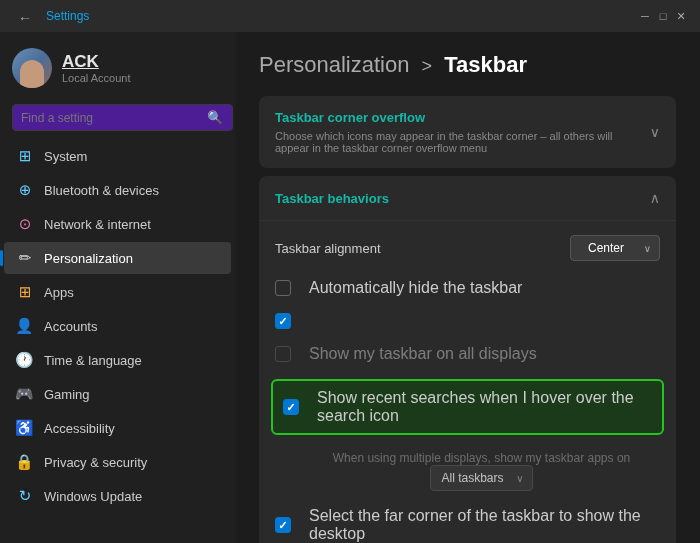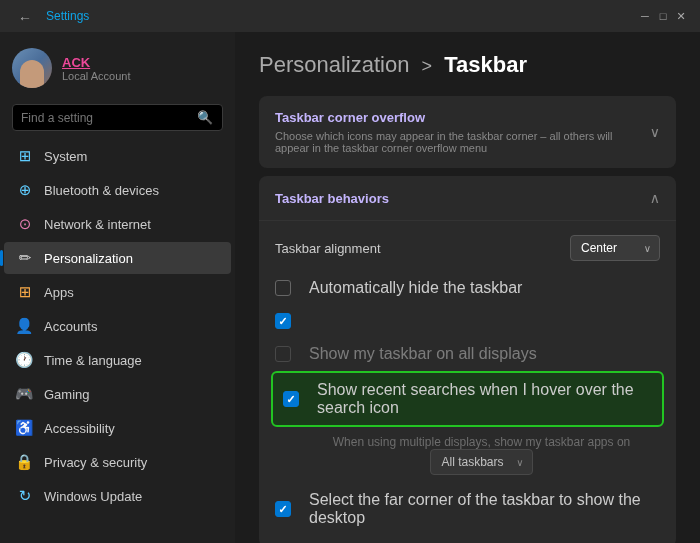--- a/index.html
+++ b/index.html
@@ -100,36 +100,36 @@
     .avatar-figure {
       width: 24px;
       height: 28px;
       background: #c49a7a;
       border-radius: 12px 12px 0 0;
       position: relative;
       bottom: 0;
     }
     .user-info {}
     .user-name {
-      font-size: 13px;
+      font-size: 17px;
       font-weight: 600;
-      color: #ec4899;
+      color: #e5e5e5;
       text-decoration: underline;
     }
     .user-sub {
       font-size: 11px;
       color: #888;
     }
 
     
     .search-box {
-      margin: 4px 12px 8px 12px;
-      display: flex;
-      align-items: center;
-      background: #000000;
+      margin: 4px 2px 8px 12px;
+      display: flex;
+      align-items: center;
+      background: #4c1d95;
       border: 1px solid #3a3a3a;
       border-radius: 4px;
       padding: 5px 8px;
       gap: 6px;
     }
     .search-input {
       background: none;
       border: none;
       outline: none;
       color: #bbb;
@@ -228,21 +228,21 @@
       display: flex;
       align-items: center;
       justify-content: space-between;
       padding: 14px 16px;
       cursor: pointer;
     }
     .card-header-text {}
     .card-title {
       font-size: 13px;
       font-weight: 600;
-      color: #c4b5fd;
+      color: #14b8a6;
     }
     .card-subtitle {
       font-size: 11px;
       color: #888;
       margin-top: 5px;
     }
     .card-chevron {
       color: #888;
       font-size: 14px;
     }
@@ -272,20 +272,21 @@
       border-radius: 4px;
       padding: 5px 28px 5px 10px;
       color: #fff;
       font-size: 12px;
       cursor: pointer;
       position: relative;
       display: flex;
       align-items: center;
       gap: 24px;
       min-width: 90px;
+      justify-content: center;
     }
     .dropdown-arrow {
       position: absolute;
       right: 8px;
       color: #aaa;
       font-size: 10px;
     }
 
     
     .checkbox-row {
@@ -295,21 +296,21 @@
       gap: 18px;
       font-size: 16px;
       color: #ccc;
     }
     .checkbox-row.disabled { opacity: 0.5; }
     .checkbox-row.highlighted {
       background: #1a3a1a;
       border: 2px solid #22c422;
       border-radius: 6px;
       padding: 8px 10px;
-      margin: 0 -4px;
+      margin: 8px -4px;
     }
     .cb-box {
       width: 16px;
       height: 16px;
       border: 1px solid #666;
       border-radius: 3px;
       background: #2a2a2a;
       display: flex;
       align-items: center;
       justify-content: center;

